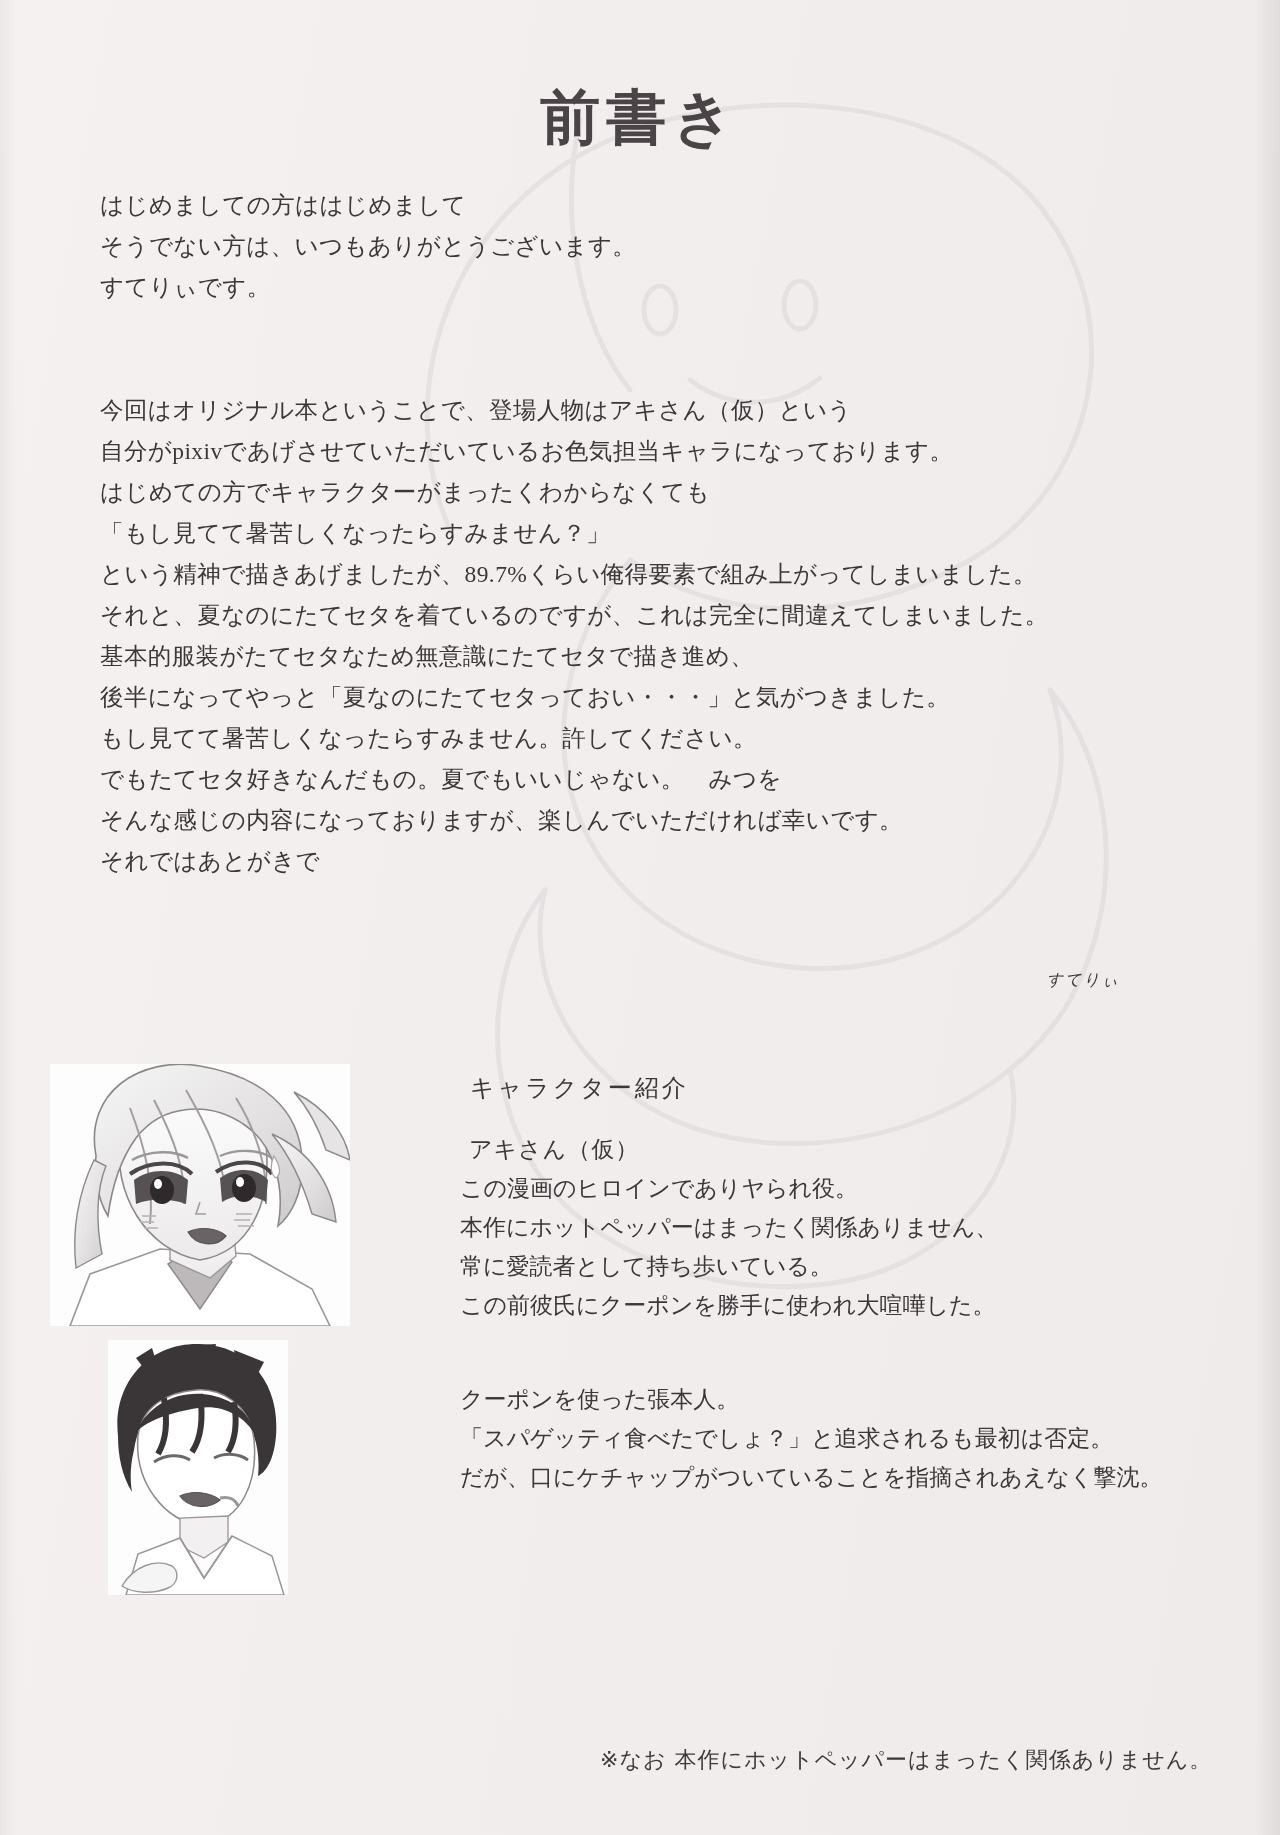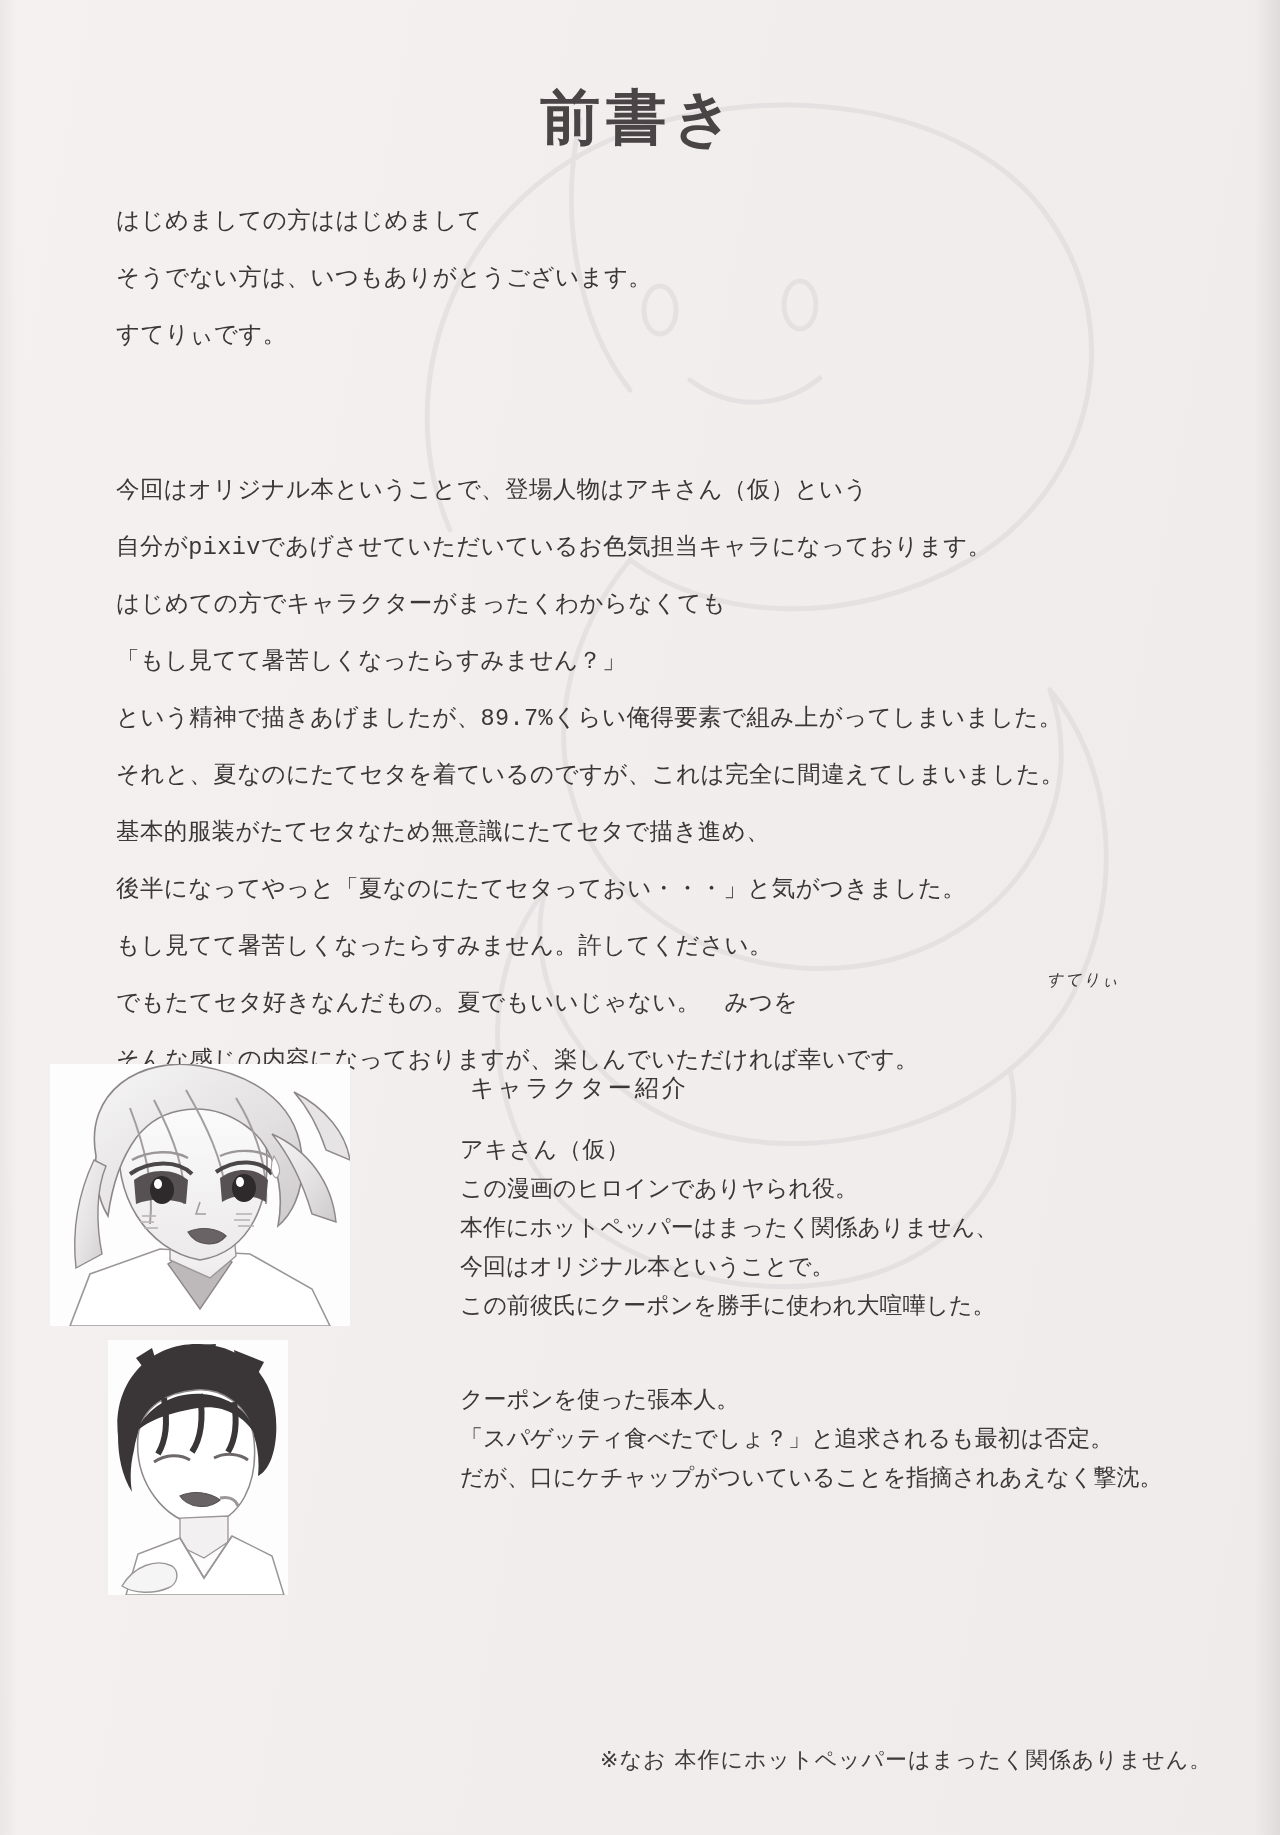--- a/index.html
+++ b/index.html
@@ -47,23 +47,22 @@
     position: absolute;
     left: 100px;
     top: 185px;
     width: 1070px;
     font-size: 23.5px;
     line-height: 41px;
     color: #3c3638;
     letter-spacing: 0.4px;
   }
   .body-text p {
-    margin: 16px;
+    margin: 0;
     white-space: pre;
-    font-family: Liberation Mono, monospace;
   }
   .body-text .gap {
     height: 41px;
   }
   .signature {
     position: absolute;
     right: 160px;
     top: 970px;
     font-size: 16px;
     letter-spacing: 2px;
@@ -88,20 +87,21 @@
     color: #3c3638;
   }
   .char-block {
     position: absolute;
     font-size: 23px;
     line-height: 39px;
     color: #3c3638;
   }
   .char-block .name {
     letter-spacing: 1px;
+    margin-left: 9px;
   }
   .char-block p {
     margin: 0;
     white-space: pre;
   }
   #char1-text { left: 460px; top: 80px; }
   #char2-text { left: 460px; top: 330px; }
 
   .portrait {
     position: absolute;
@@ -286,21 +286,21 @@
         <path d="M72 198 L96 238 L124 196" fill="none" stroke="#9b9698" stroke-width="1.5"></path>
 
         <path d="M14 246 C 26 226, 48 218, 64 226 C 72 232, 70 244, 60 248 C 46 254, 26 254, 14 246 Z" fill="#f6f5f5" stroke="#9b9698" stroke-width="1.4"></path>
       </svg>
     </div>
 
     <div class="char-block" id="char1-text">
       <p class="name">アキさん（仮）</p>
       <p>この漫画のヒロインでありヤられ役。</p>
       <p>本作にホットペッパーはまったく関係ありません、</p>
-      <p>今回はオリジナル本ということで。</p>
+      <p>常に愛読者として持ち歩いている。</p>
       <p>この前彼氏にクーポンを勝手に使われ大喧嘩した。</p>
     </div>
 
     <div class="char-block" id="char2-text">
       <p>クーポンを使った張本人。</p>
       <p>「スパゲッティ食べたでしょ？」と追求されるも最初は否定。</p>
       <p>だが、口にケチャップがついていることを指摘されあえなく撃沈。</p>
     </div>
 
   </div>

